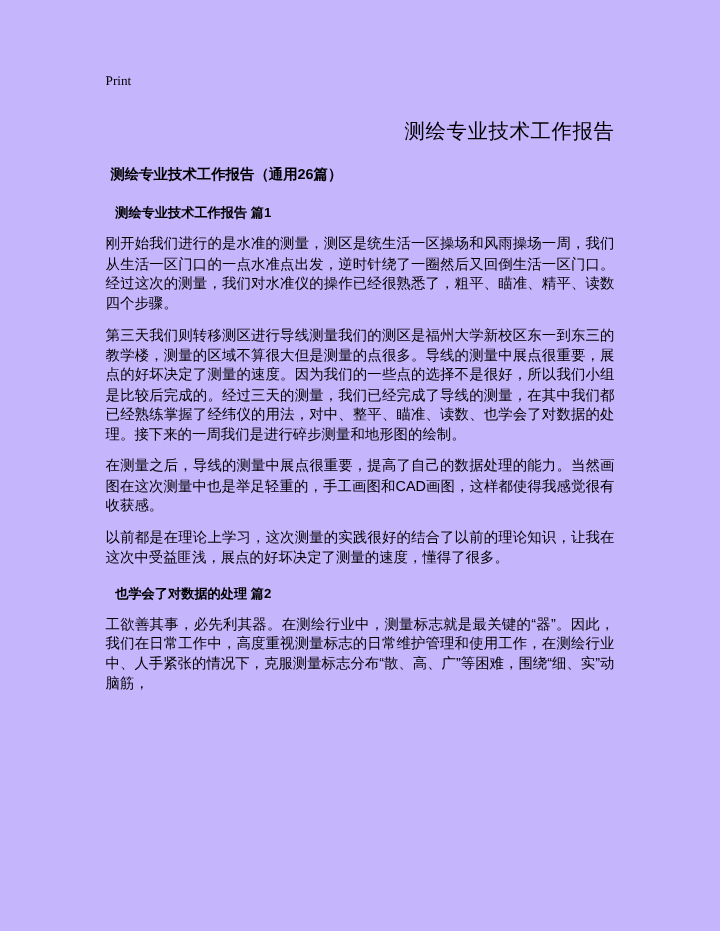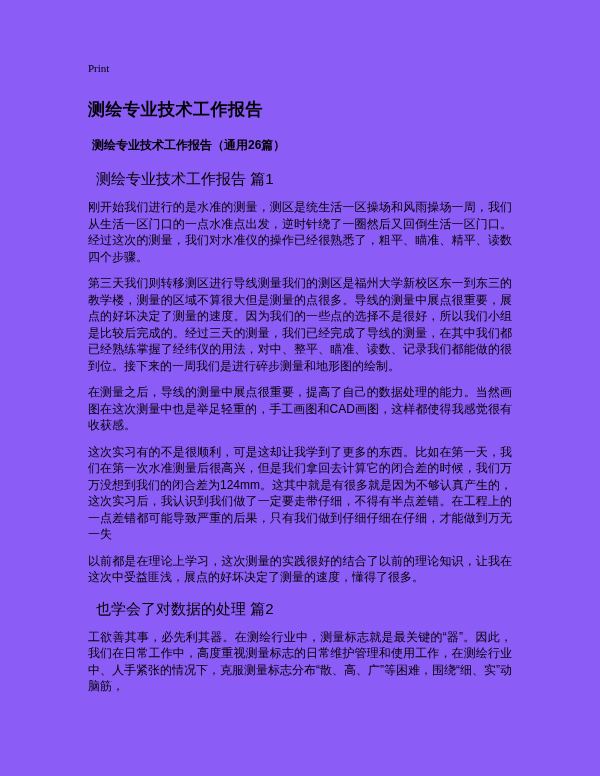--- a/index.html
+++ b/index.html
@@ -5,49 +5,49 @@
   html, body {
     margin: 0;
     padding: 0;
     background: #ffffff;
   }
   .page {
     position: relative;
     width: 600px;
     height: 776px;
     box-sizing: border-box;
-    background: #8b5cf6;
+    background: #c4b5fd;
     color: #000000;
     font-family: "Liberation Sans", "DejaVu Sans", sans-serif;
     padding: 58px 88px 0 88px;
     overflow: hidden;
   }
   .print-link {
     font-family: "Liberation Serif", "DejaVu Serif", serif;
     font-size: 11px;
     color: #000000;
     margin: 0 0 24px 0;
     cursor: pointer;
     display: inline-block;
   }
   .doc-title {
     font-size: 17px;
-    font-weight: bold;
-    text-align: left;
+    font-weight: normal;
+    text-align: right;
     margin: 0 0 16px 0;
     letter-spacing: 0.5px;
   }
   .doc-subtitle {
     font-size: 12px;
     font-weight: bold;
     margin: 0 0 16px 4px;
   }
   .section-heading {
-    font-size: 15px;
-    font-weight: normal;
+    font-size: 11px;
+    font-weight: bold;
     margin: 14px 0 10px 0;
     padding-left: 8px;
   }
   .body-paragraph {
     font-size: 12px;
     line-height: 16.5px;
     text-align: justify;
     margin: 0 0 10px 0;
     word-break: break-all;
   }
@@ -61,25 +61,24 @@
 
   <h1 class="doc-title">测绘专业技术工作报告</h1>
 
   <div class="doc-subtitle">测绘专业技术工作报告（通用26篇）</div>
 
   <div class="section">
     <div class="section-heading">测绘专业技术工作报告 篇1</div>
 
     <p class="body-paragraph">刚开始我们进行的是水准的测量，测区是统生活一区操场和风雨操场一周，我们从生活一区门口的一点水准点出发，逆时针绕了一圈然后又回倒生活一区门口。经过这次的测量，我们对水准仪的操作已经很熟悉了，粗平、瞄准、精平、读数四个步骤。</p>
 
-    <p class="body-paragraph">第三天我们则转移测区进行导线测量我们的测区是福州大学新校区东一到东三的教学楼，测量的区域不算很大但是测量的点很多。导线的测量中展点很重要，展点的好坏决定了测量的速度。因为我们的一些点的选择不是很好，所以我们小组是比较后完成的。经过三天的测量，我们已经完成了导线的测量，在其中我们都已经熟练掌握了经纬仪的用法，对中、整平、瞄准、读数、记录我们都能做的很到位。接下来的一周我们是进行碎步测量和地形图的绘制。</p>
+    <p class="body-paragraph">第三天我们则转移测区进行导线测量我们的测区是福州大学新校区东一到东三的教学楼，测量的区域不算很大但是测量的点很多。导线的测量中展点很重要，展点的好坏决定了测量的速度。因为我们的一些点的选择不是很好，所以我们小组是比较后完成的。经过三天的测量，我们已经完成了导线的测量，在其中我们都已经熟练掌握了经纬仪的用法，对中、整平、瞄准、读数、也学会了对数据的处理。接下来的一周我们是进行碎步测量和地形图的绘制。</p>
 
     <p class="body-paragraph">在测量之后，导线的测量中展点很重要，提高了自己的数据处理的能力。当然画图在这次测量中也是举足轻重的，手工画图和CAD画图，这样都使得我感觉很有收获感。</p>
 
-    <p class="body-paragraph">这次实习有的不是很顺利，可是这却让我学到了更多的东西。比如在第一天，我们在第一次水准测量后很高兴，但是我们拿回去计算它的闭合差的时候，我们万万没想到我们的闭合差为124mm。这其中就是有很多就是因为不够认真产生的，这次实习后，我认识到我们做了一定要走带仔细，不得有半点差错。在工程上的一点差错都可能导致严重的后果，只有我们做到仔细仔细在仔细，才能做到万无一失</p>
 
 
     <p class="body-paragraph">以前都是在理论上学习，这次测量的实践很好的结合了以前的理论知识，让我在这次中受益匪浅，展点的好坏决定了测量的速度，懂得了很多。</p>
   </div>
 
   <div class="section">
     <div class="section-heading">也学会了对数据的处理 篇2</div>
 
     <p class="body-paragraph">工欲善其事，必先利其器。在测绘行业中，测量标志就是最关键的“器”。因此，我们在日常工作中，高度重视测量标志的日常维护管理和使用工作，在测绘行业中、人手紧张的情况下，克服测量标志分布“散、高、广”等困难，围绕“细、实”动脑筋，</p>
   </div>

